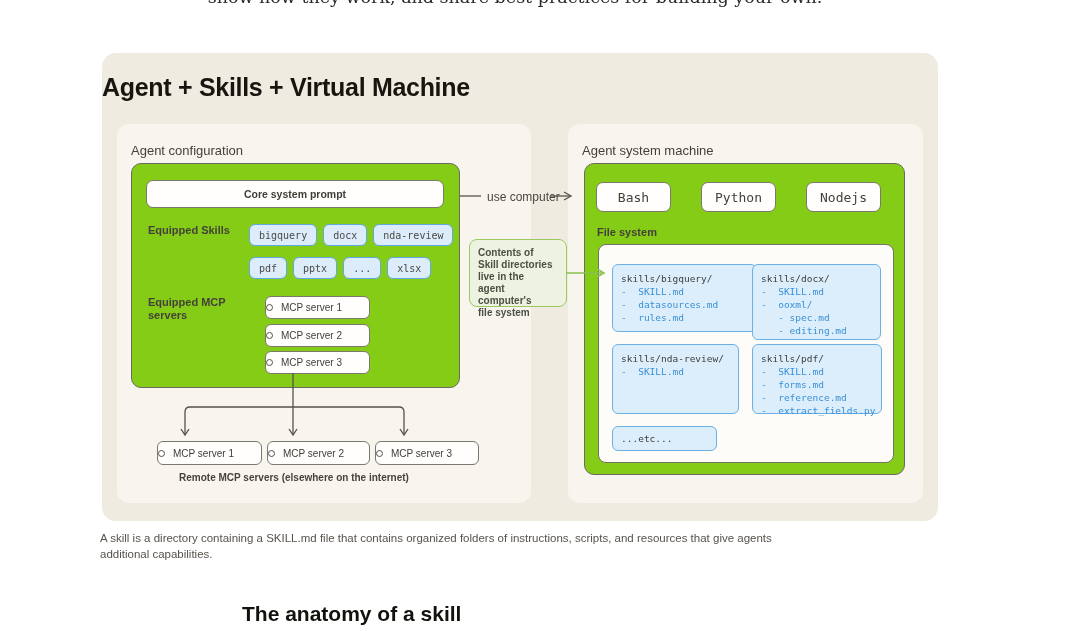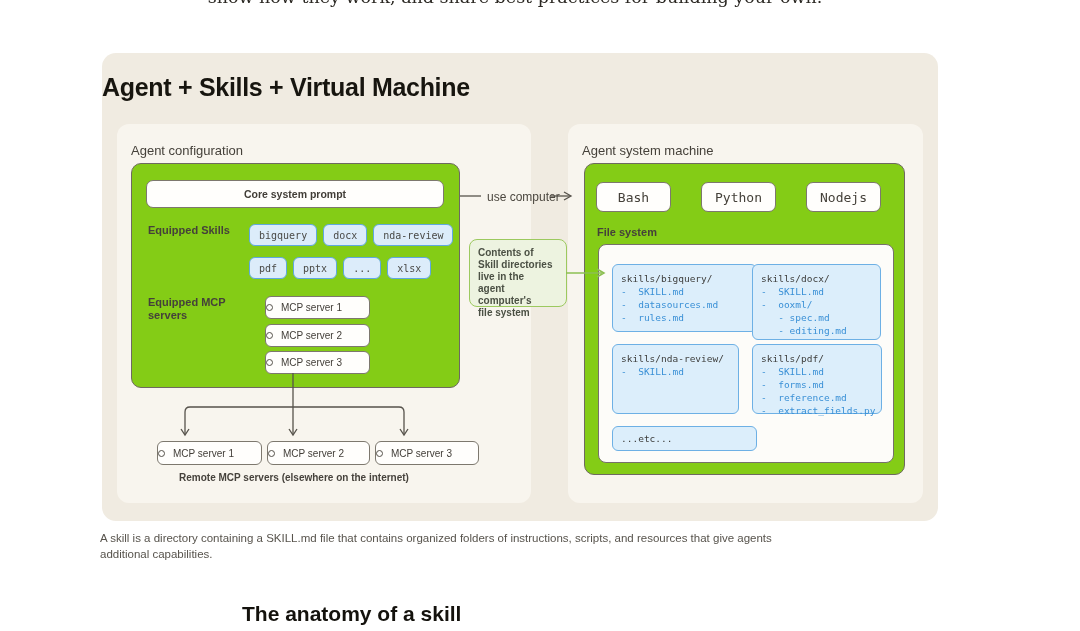--- a/index.html
+++ b/index.html
@@ -185,21 +185,21 @@
             <div class="dir-title">skills/nda-review/</div>
             <div class="dir-items">-  SKILL.md</div>
           </div>
           <div class="dir-box" style="left:153px; top:99px; width:130px; height:70px;">
             <div class="dir-title">skills/pdf/</div>
             <div class="dir-items">-  SKILL.md
 -  forms.md
 -  reference.md
 -  extract_fields.py</div>
           </div>
-          <div class="dir-box" style="left:13px; top:181px; width:145px; height:25px; padding-top:5px;">
+          <div class="dir-box" style="left:13px; top:181px; width:105px; height:25px; padding-top:5px;">
             <div class="dir-title">...etc...</div>
           </div>
         </div>
       </div>
     </div>
   </div>
 
   <div class="use-computer-label">use computer</div>
   <div class="green-note">Contents of
 Skill directories

